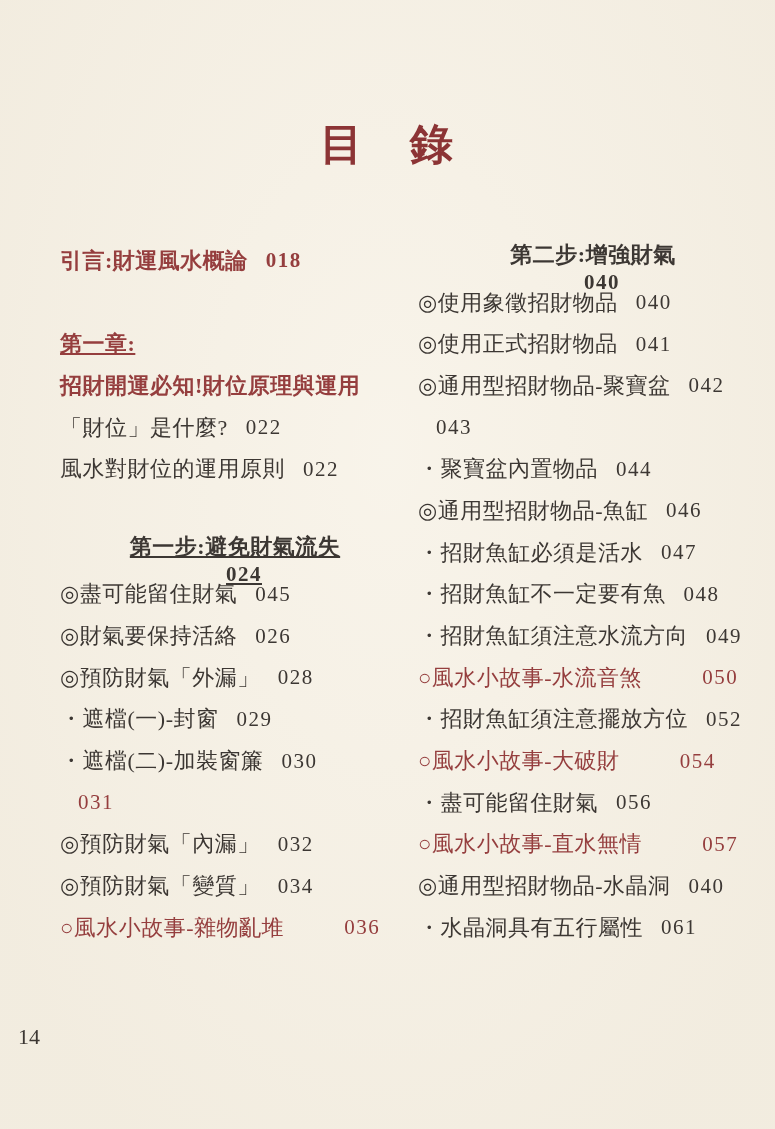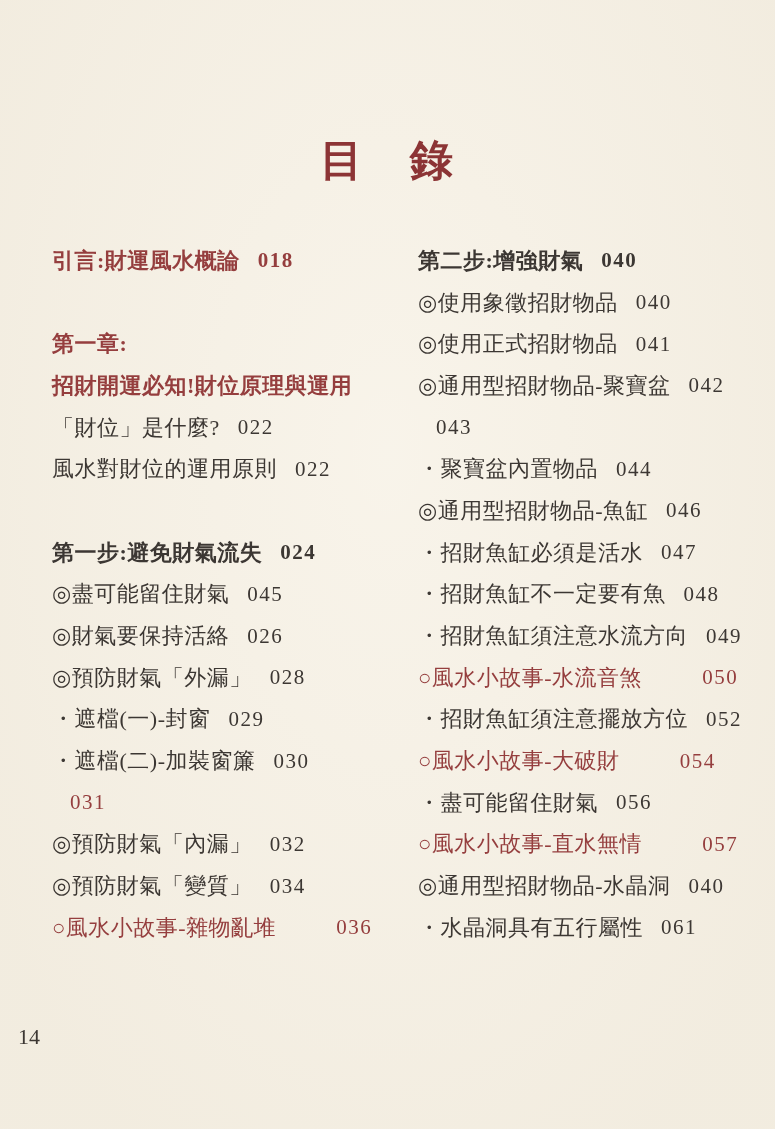--- a/index.html
+++ b/index.html
@@ -17,47 +17,47 @@
     width: 775px;
     height: 1129px;
     background: var(--bg, #f6f0e3);
     background-image: radial-gradient(ellipse at 50% 40%, rgba(255,255,255,0.25) 0%, rgba(0,0,0,0.015) 85%);
   }
   .title {
     position: absolute;
     top: 116px;
     left: 0;
     right: 0;
-    margin: 16px;
+    margin: 0;
     text-align: center;
     font-size: 43px;
     font-weight: bold;
     color: var(--title-red, #8c3435);
     letter-spacing: 2px;
   }
   .col {
     position: absolute;
     top: 240px;
     width: 350px;
   }
-  .col-left  { left: 52px; }
+  .col-left  { left: 60px; }
   .col-right { left: 418px; }
   .entry {
     height: 41.7px;
     display: flex;
     align-items: center;
     white-space: nowrap;
     font-size: 22px;
     color: var(--ink, #3c3733);
     letter-spacing: 0.5px;
   }
-  .entry.gap-before { margin-top: 41.7px; }
+  .entry.gap-before { margin-top: 41.7px; text-decoration: underline; }
   .entry.red        { color: var(--red, #953e3e); gap: 42px; }
   .entry.red-bold   { color: var(--red, #953e3e); font-weight: bold; }
-  .entry.black-bold { font-weight: bold; }
+  .entry.black-bold { font-weight: bold; flex-direction: column; }
   .entry .pg {
     margin-left: 18px;
     font-size: 21px;
     letter-spacing: 1.5px;
   }
   .pagenum {
     position: absolute;
     left: 18px;
     top: 1024px;
     font-size: 22px;

